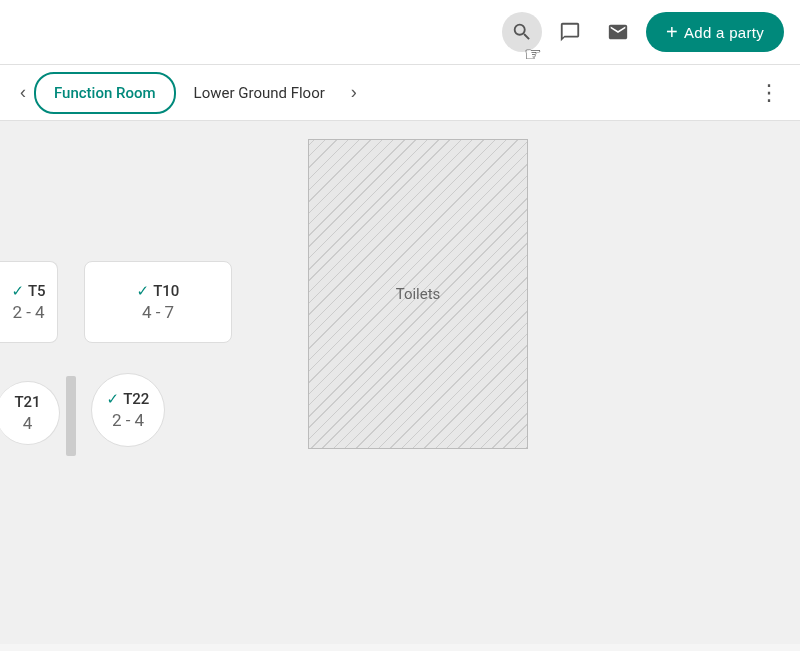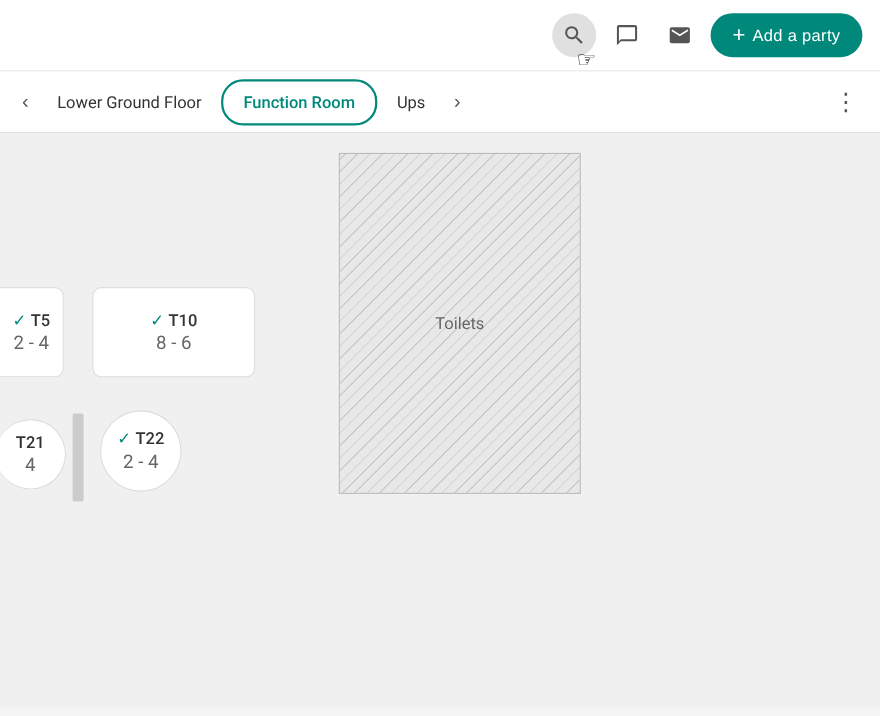--- a/index.html
+++ b/index.html
@@ -228,29 +228,26 @@
     <span class="plus">+</span>
     <span>Add a party</span>
   </button>
 </div>
 
 <div class="tab-bar">
   <button class="tab-nav-btn">
     <span>‹</span>
   </button>
 
+  <div class="tab active">
+    <span>Function Room</span>
+  </div>
   <div class="tab">
     <span>Lower Ground Floor</span>
   </div>
-  <div class="tab active">
-    <span>Function Room</span>
-  </div>
-  <div class="tab">
-    <span>Ups</span>
-  </div>
 
   <button class="tab-nav-btn">
     <span>›</span>
   </button>
 
   <button class="tab-more-btn">
     <span>⋮</span>
   </button>
 </div>
 
@@ -262,21 +259,21 @@
       <span>T5</span>
     </div>
     <div class="capacity">2 - 4</div>
   </div>
 
   <div class="table-card" style="left: 84px; top: 140px; width: 148px; height: 82px;">
     <div class="table-name">
       <span style="color:#00897b;">✓</span>
       <span>T10</span>
     </div>
-    <div class="capacity">8 - 6</div>
+    <div class="capacity">4 - 7</div>
   </div>
 
   <div class="divider-bar" style="left: 66px; top: 255px; width: 10px; height: 80px; border-radius: 2px;">
   </div>
 
   <div class="table-card round" style="left: -4px; top: 260px; width: 64px; height: 64px; border-left: none; border-top-left-radius: 50%; border-bottom-left-radius: 50%;">
     <div class="table-name">
       <span>T21</span>
     </div>
     <div class="capacity">4</div>

